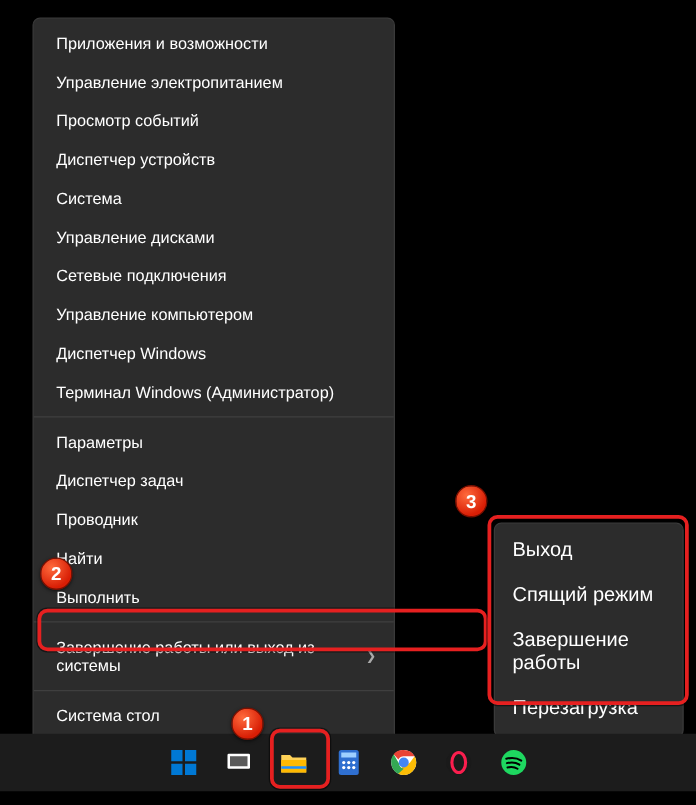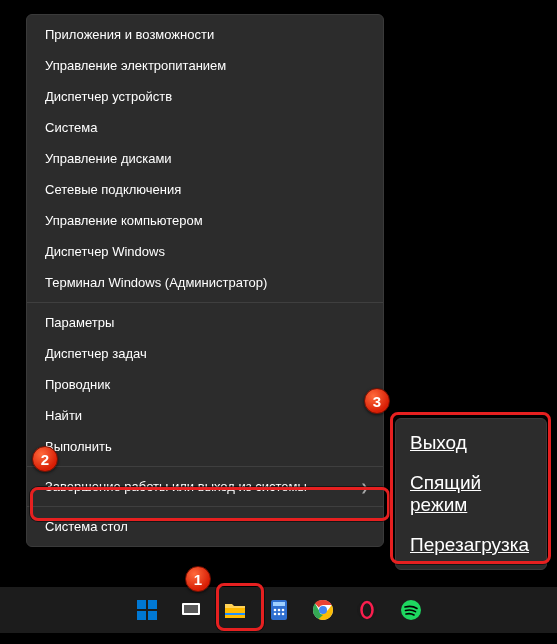--- a/index.html
+++ b/index.html
@@ -8,21 +8,21 @@
     background: #000;
     font-family: "Segoe UI", Arial, sans-serif;
     font-size: 13px;
     color: #fff;
     position: relative;
     overflow: hidden;
   }
   .context-menu {
     position: absolute;
     left: 26px; top: 14px;
-    width: 358px;
+    width: 290px;
     background: #2c2c2c;
     border: 1px solid #3a3a3a;
     border-radius: 6px;
     padding: 4px 0;
   }
   .menu-item {
     padding: 8px 18px;
     cursor: default;
     position: relative;
     font-size: 13px;
@@ -44,22 +44,21 @@
     left: 395px; top: 418px;
     width: 152px;
     background: #2c2c2c;
     border: 1px solid #3a3a3a;
     border-radius: 6px;
     padding: 4px 0;
   }
   .sub-item {
     padding: 9px 14px;
     cursor: default;
-    font-size: 19px;
-    text-decoration: underline;
+    font-size: 16px;
   }
   .taskbar {
     position: absolute;
     left: 0; right: 0; bottom: 11px;
     height: 46px;
     background: #1c1c1c;
     display: flex;
     align-items: center;
     justify-content: center;
     gap: 6px;
@@ -95,20 +94,21 @@
     pointer-events: none;
     box-shadow: 0 1px 3px rgba(0,0,0,.6);
   }
 </style>
 </head>
 <body>
 
 <div class="context-menu">
   <div class="menu-item">Приложения и возможности</div>
   <div class="menu-item">Управление электропитанием</div>
+  <div class="menu-item">Просмотр событий</div>
   <div class="menu-item">Диспетчер устройств</div>
   <div class="menu-item">Система</div>
   <div class="menu-item">Управление дисками</div>
   <div class="menu-item">Сетевые подключения</div>
   <div class="menu-item">Управление компьютером</div>
   <div class="menu-item">Диспетчер Windows</div>
   <div class="menu-item">Терминал Windows (Администратор)</div>
   <div class="menu-sep"></div>
   <div class="menu-item">Параметры</div>
   <div class="menu-item">Диспетчер задач</div>
@@ -120,20 +120,21 @@
     <span>Завершение работы или выход из системы</span>
     <span class="chevron">❯</span>
   </div>
   <div class="menu-sep"></div>
   <div class="menu-item">Система стол</div>
 </div>
 
 <div class="submenu">
   <div class="sub-item">Выход</div>
   <div class="sub-item">Спящий режим</div>
+  <div class="sub-item">Завершение работы</div>
   <div class="sub-item">Перезагрузка</div>
 </div>
 
 <div class="taskbar">
   <div class="tb-icon">
     <svg viewBox="0 0 24 24">
       <rect x="2" y="2" width="9" height="9" fill="#0078d4"></rect>
       <rect x="13" y="2" width="9" height="9" fill="#0078d4"></rect>
       <rect x="2" y="13" width="9" height="9" fill="#0078d4"></rect>
       <rect x="13" y="13" width="9" height="9" fill="#0078d4"></rect>

